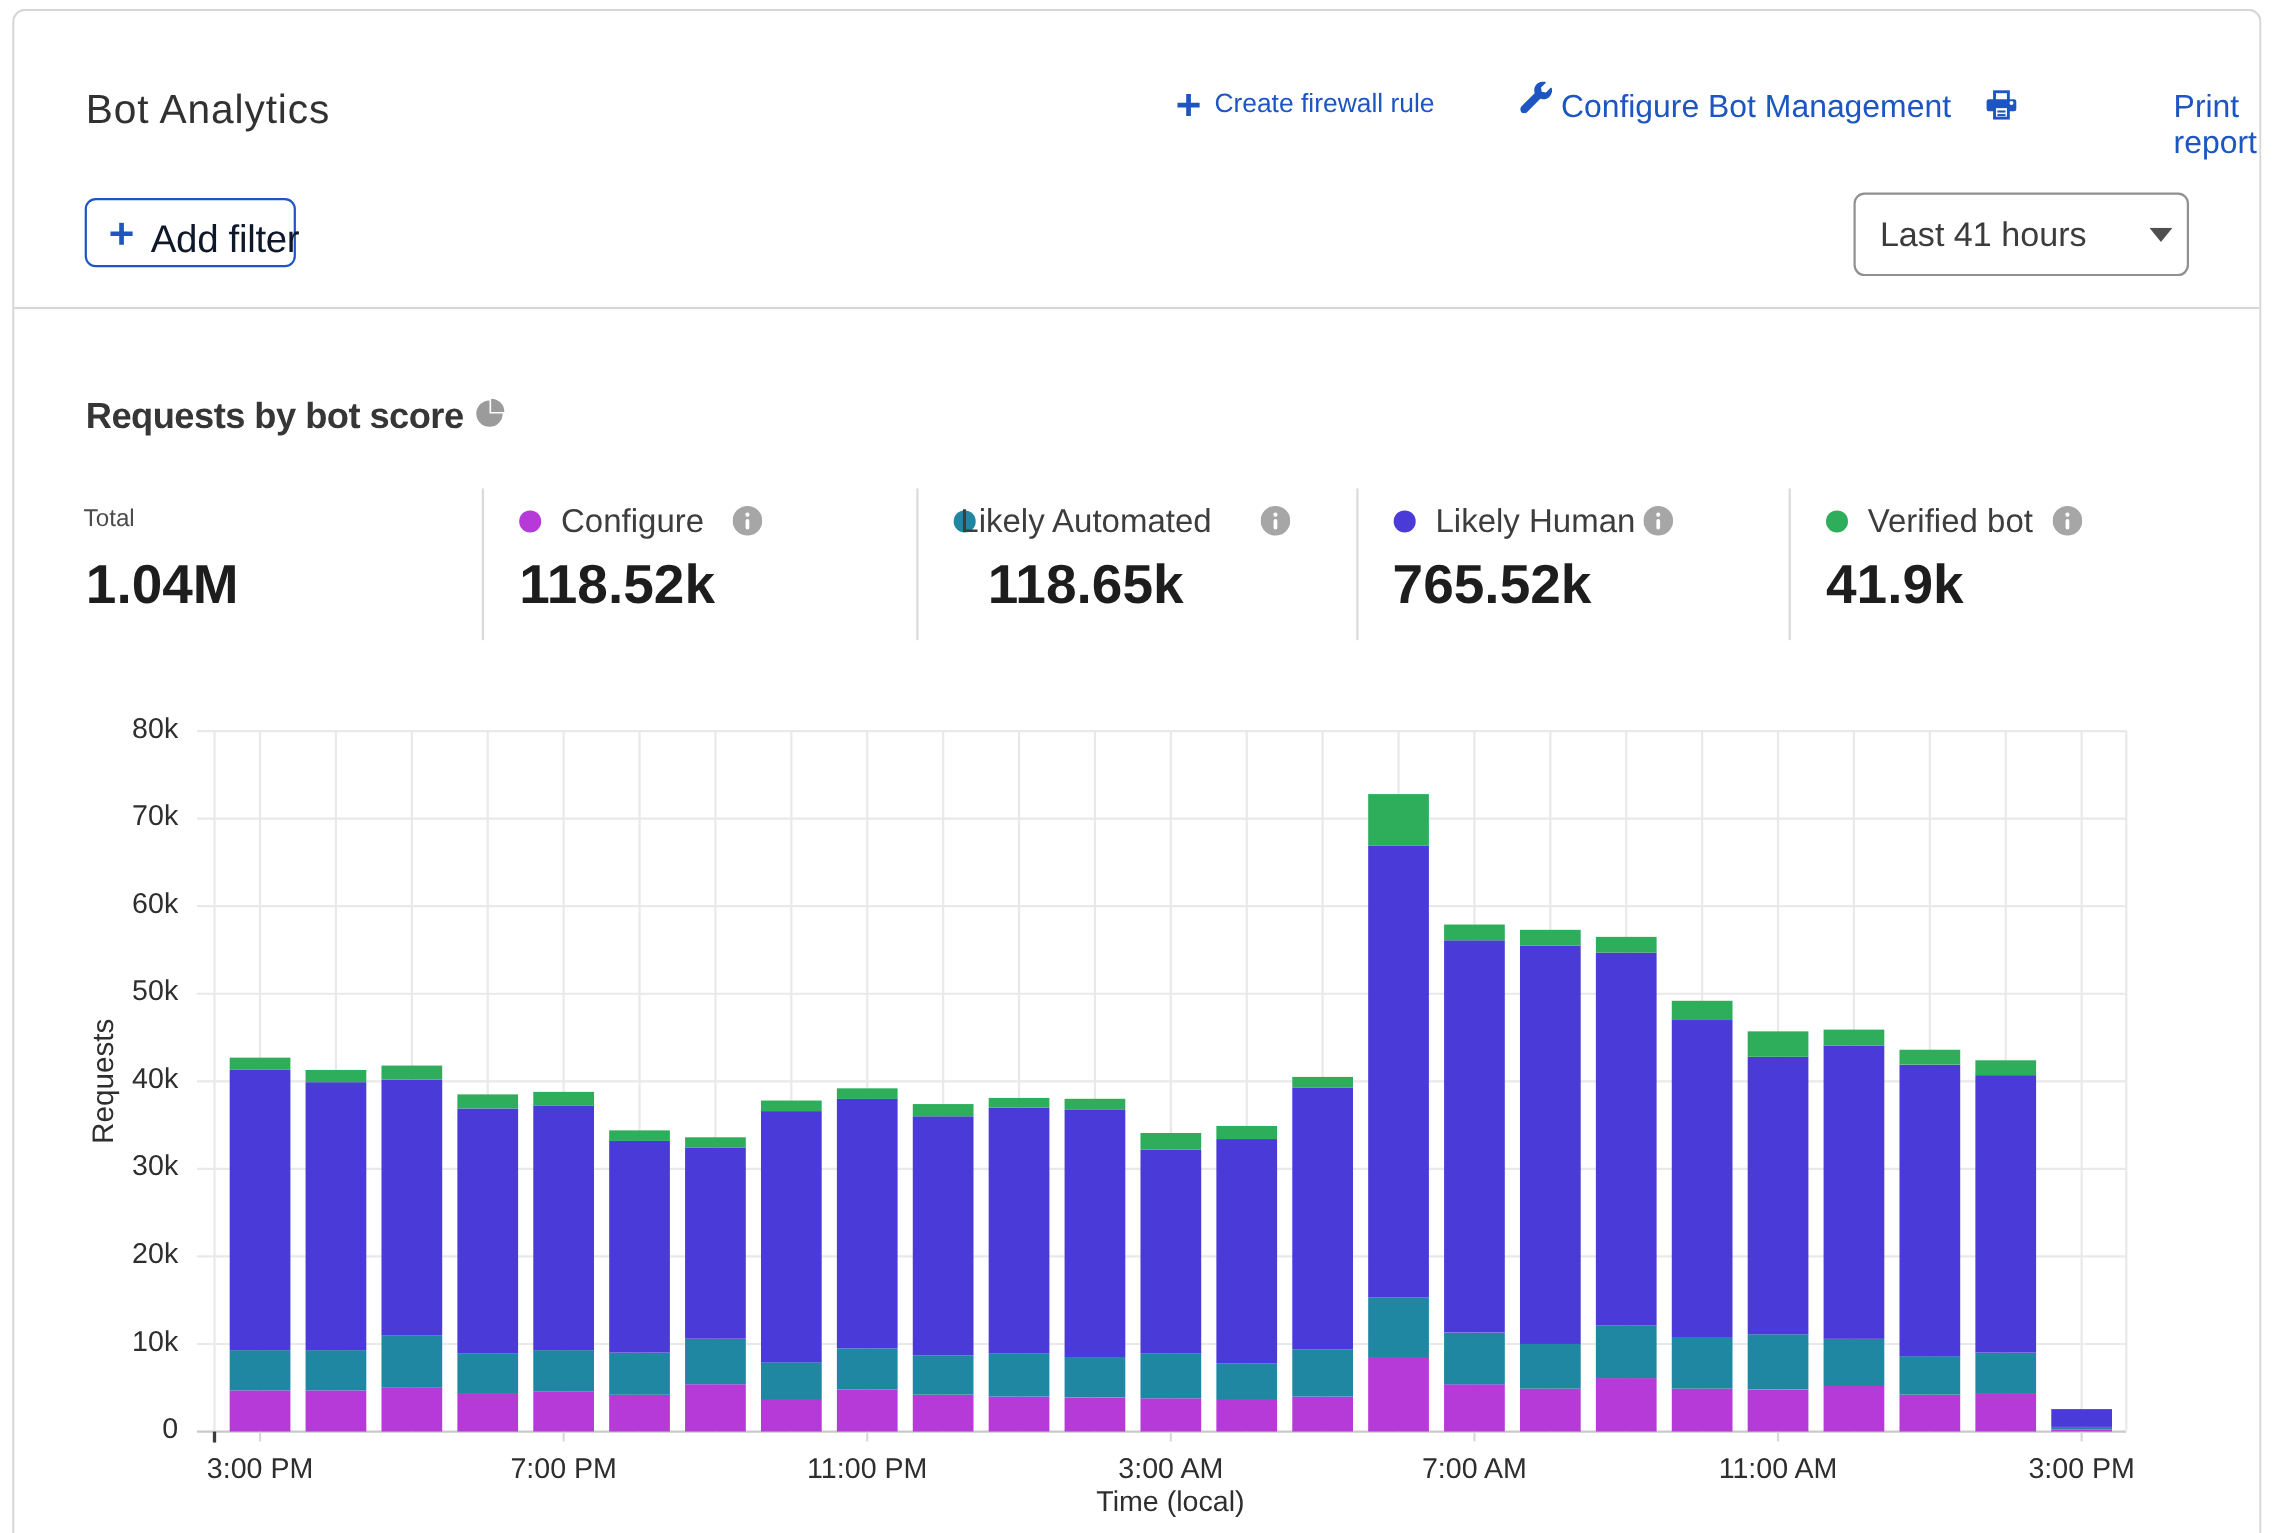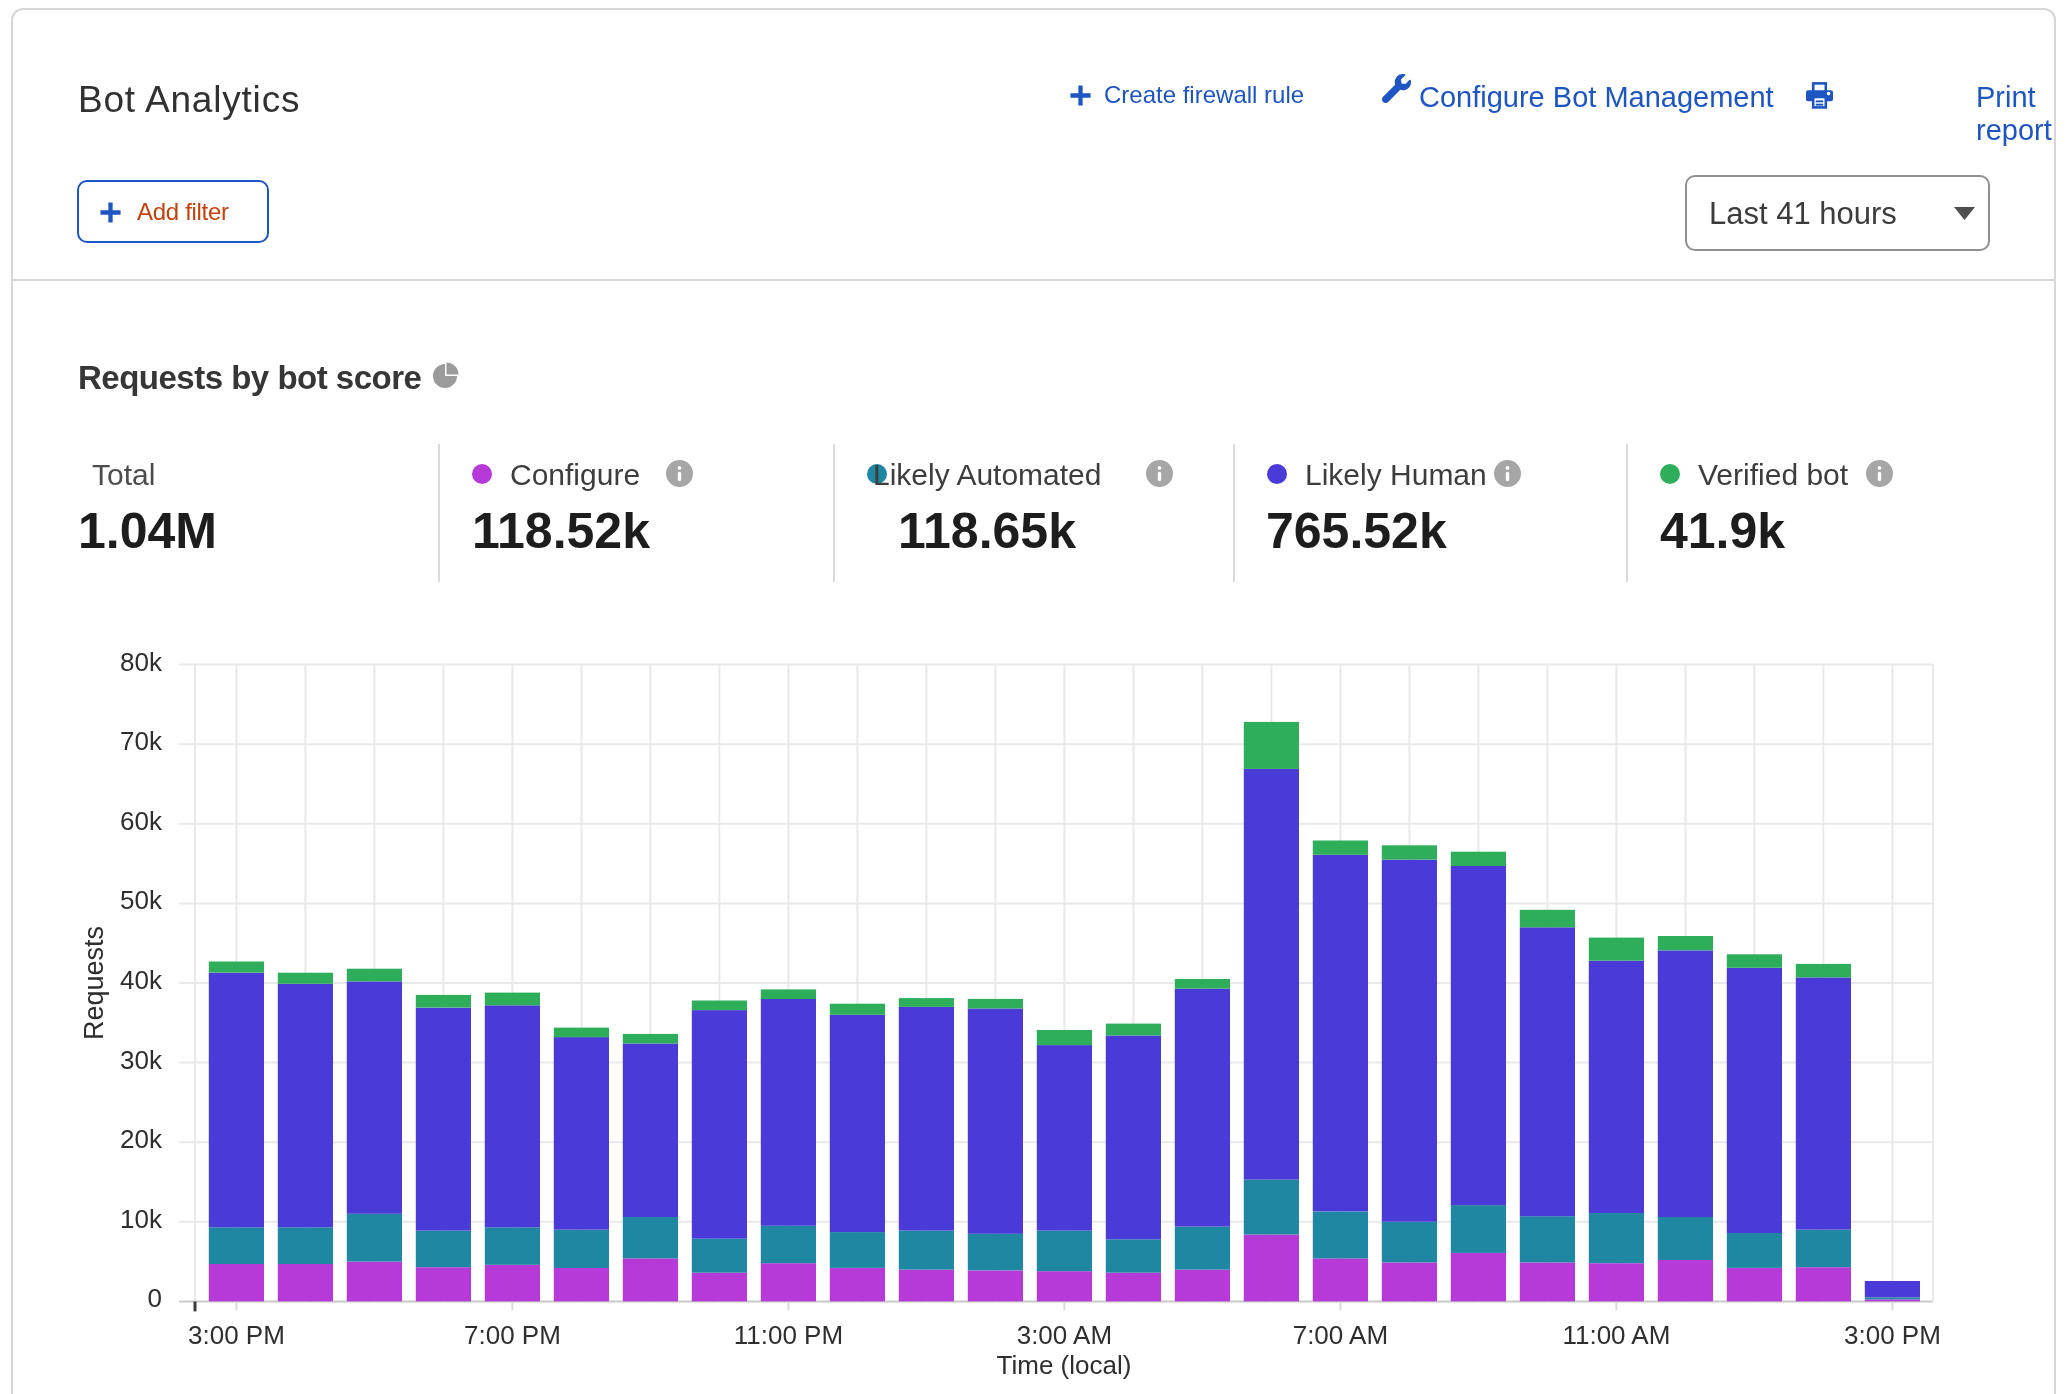--- a/index.html
+++ b/index.html
@@ -24,40 +24,40 @@
 <rect x="8.2" y="16" width="12.6" height="10.4" fill="#fff" stroke="#1d55c2" stroke-width="2.6"></rect>
 <rect x="10.8" y="19.4" width="7.4" height="1.9" fill="#1d55c2"></rect>
 <rect x="10.8" y="22.7" width="7.4" height="1.9" fill="#1d55c2"></rect>
 </svg>
 <div class="abs" style="left:1944px;top:81px;font-size:29px;color:#1d55c2;margin-left:32px;">Print report</div>
 
 <div class="abs" style="left:77px;top:180px;width:192px;height:63px;border:2px solid #1d55c2;border-radius:10px;"></div>
 <svg width="21" height="21" viewBox="0 0 24 24" style="position:absolute;left:99.5px;top:201.5px;">
     <path d="M12 0.5v23M0.5 12h23" stroke="#1d55c2" stroke-width="4.9" stroke-linecap="butt"></path>
   </svg>
-<div class="abs" style="left:137px;top:198px;font-size:24px;letter-spacing:-0.3px;color:#c2410c;">Add filter</div>
+<div class="abs" style="left:137px;top:198px;font-size:35px;letter-spacing:-0.3px;color:#0f172a;">Add filter</div>
 
 <div class="abs" style="left:1685px;top:175px;width:305px;height:76px;border:2px solid #909090;border-radius:10px;"></div>
 <div class="abs" style="left:1709px;top:196px;font-size:31px;color:#3c3c3c;">Last 41 hours</div>
 <svg width="21" height="13" viewBox="0 0 21 13" style="position:absolute;left:1954px;top:207px;">
     <path d="M0 0h21L10.5 13Z" fill="#4f4f4f"></path>
   </svg>
 
 <div class="abs" style="left:78px;top:359px;font-size:33px;font-weight:700;color:#363636;letter-spacing:-0.5px;">Requests by bot score</div>
 <svg width="28" height="28" viewBox="0 0 28 28" style="position:absolute;left:431px;top:362px;">
     <path d="M14 14 L14 2 A12 12 0 1 0 26 14 Z" fill="#9b9b9b"></path>
     <path d="M15.5 12.5 L15.5 0.5 A12 12 0 0 1 27.5 12.5 Z" fill="#9b9b9b"></path>
   </svg>
 
 <div class="abs" style="left:438px;top:444px;width:2px;height:138px;background:#dadada;"></div>
 <div class="abs" style="left:833px;top:444px;width:2px;height:138px;background:#dadada;"></div>
 <div class="abs" style="left:1233px;top:444px;width:2px;height:138px;background:#dadada;"></div>
 <div class="abs" style="left:1626px;top:444px;width:2px;height:138px;background:#dadada;"></div>
 
-<div class="abs" style="left:92px;top:458px;font-size:30px;color:#4c4c4c;text-align:right;">Total</div>
+<div class="abs" style="left:76px;top:458px;font-size:22px;color:#4c4c4c;text-align:right;">Total</div>
 <div class="abs" style="left:78px;top:502px;font-size:50px;font-weight:700;color:#1d1d1d;">1.04M</div>
 
 <div style="position:absolute;left:472px;top:464px;width:20px;height:20px;border-radius:50%;background:#b53ad8;"></div>
 <div class="abs" style="left:510px;top:458px;font-size:30px;color:#3d3d3d;">Configure</div>
 <svg width="27" height="27" viewBox="0 0 27 27" style="position:absolute;left:666px;top:460px;">
     <circle cx="13.5" cy="13.5" r="13.5" fill="#a6a6a6"></circle>
     <rect x="11.6" y="6" width="3.8" height="3.8" rx="1.9" fill="#fff"></rect>
     <rect x="11.8" y="11.8" width="3.4" height="9.5" rx="1.7" fill="#fff"></rect>
   </svg>
 <div class="abs" style="left:472px;top:502px;font-size:50px;font-weight:700;color:#1d1d1d;">118.52k</div>

